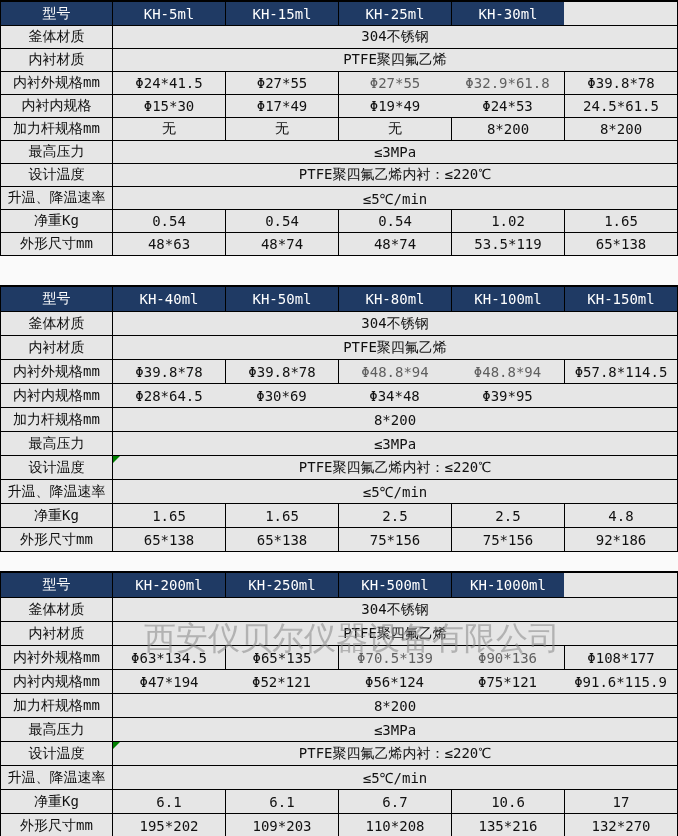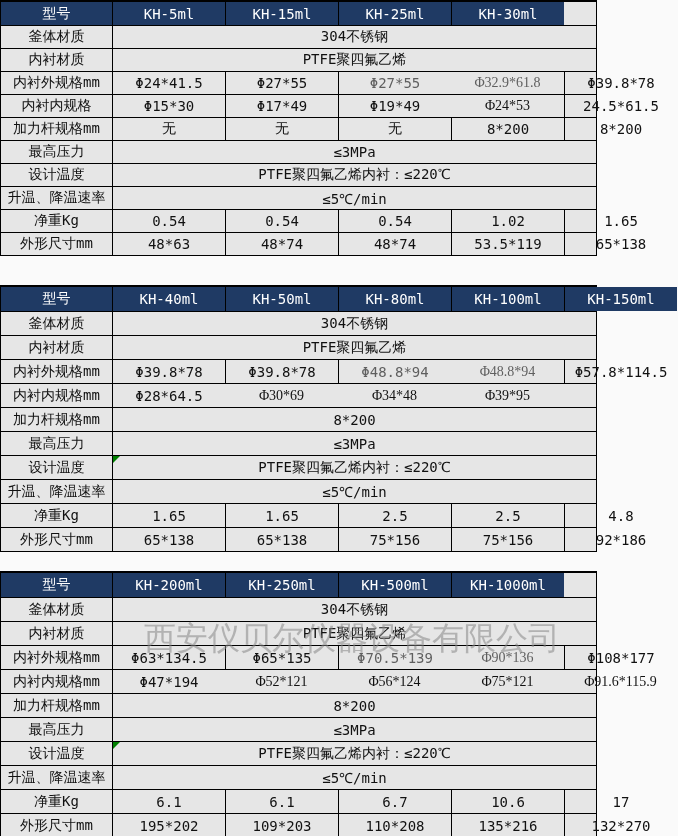--- a/index.html
+++ b/index.html
@@ -14,21 +14,21 @@
   }
   html,body{margin:0;padding:0;}
   body{
     width:678px;height:836px;overflow:hidden;
     background:var(--page-bg);
     font-family:"DejaVu Sans Mono","Liberation Mono",monospace;
     color:var(--text);
     position:relative;
   }
   .tbl{
-    width:597px;
+    width:678px;
     border:1px solid var(--border);
     border-top:2px solid var(--border);
     box-sizing:border-box;
     background:var(--cell-bg);
   }
   .tbl-1{margin-bottom:29px;}
   .tbl-2{margin-bottom:19px;}
   .row{
     display:flex;
     border-top:1px solid var(--border);
@@ -40,21 +40,21 @@
   .cell{
     box-sizing:border-box;
     display:flex;align-items:center;justify-content:center;
     font-size:14px;
     white-space:nowrap;
     overflow:hidden;
     position:relative;
   }
   .label-cell{width:111px;flex:0 0 111px;}
   .value-cell{width:113px;flex:0 0 113px;border-left:1px solid var(--border);}
-  .value-cell.no-left{border-left:none;font-family:Liberation Serif, serif;}
+  .value-cell.no-left{border-left:none;}
   .merged-cell{flex:1 1 auto;border-left:1px solid var(--border);}
   .hdr .cell{
     background:var(--header-bg);
     color:var(--header-text);
   }
   .muted{color:var(--muted);}
   .flag{
     position:absolute;top:0;left:0;width:0;height:0;
     border-top:7px solid var(--flag);
     border-right:7px solid transparent;

